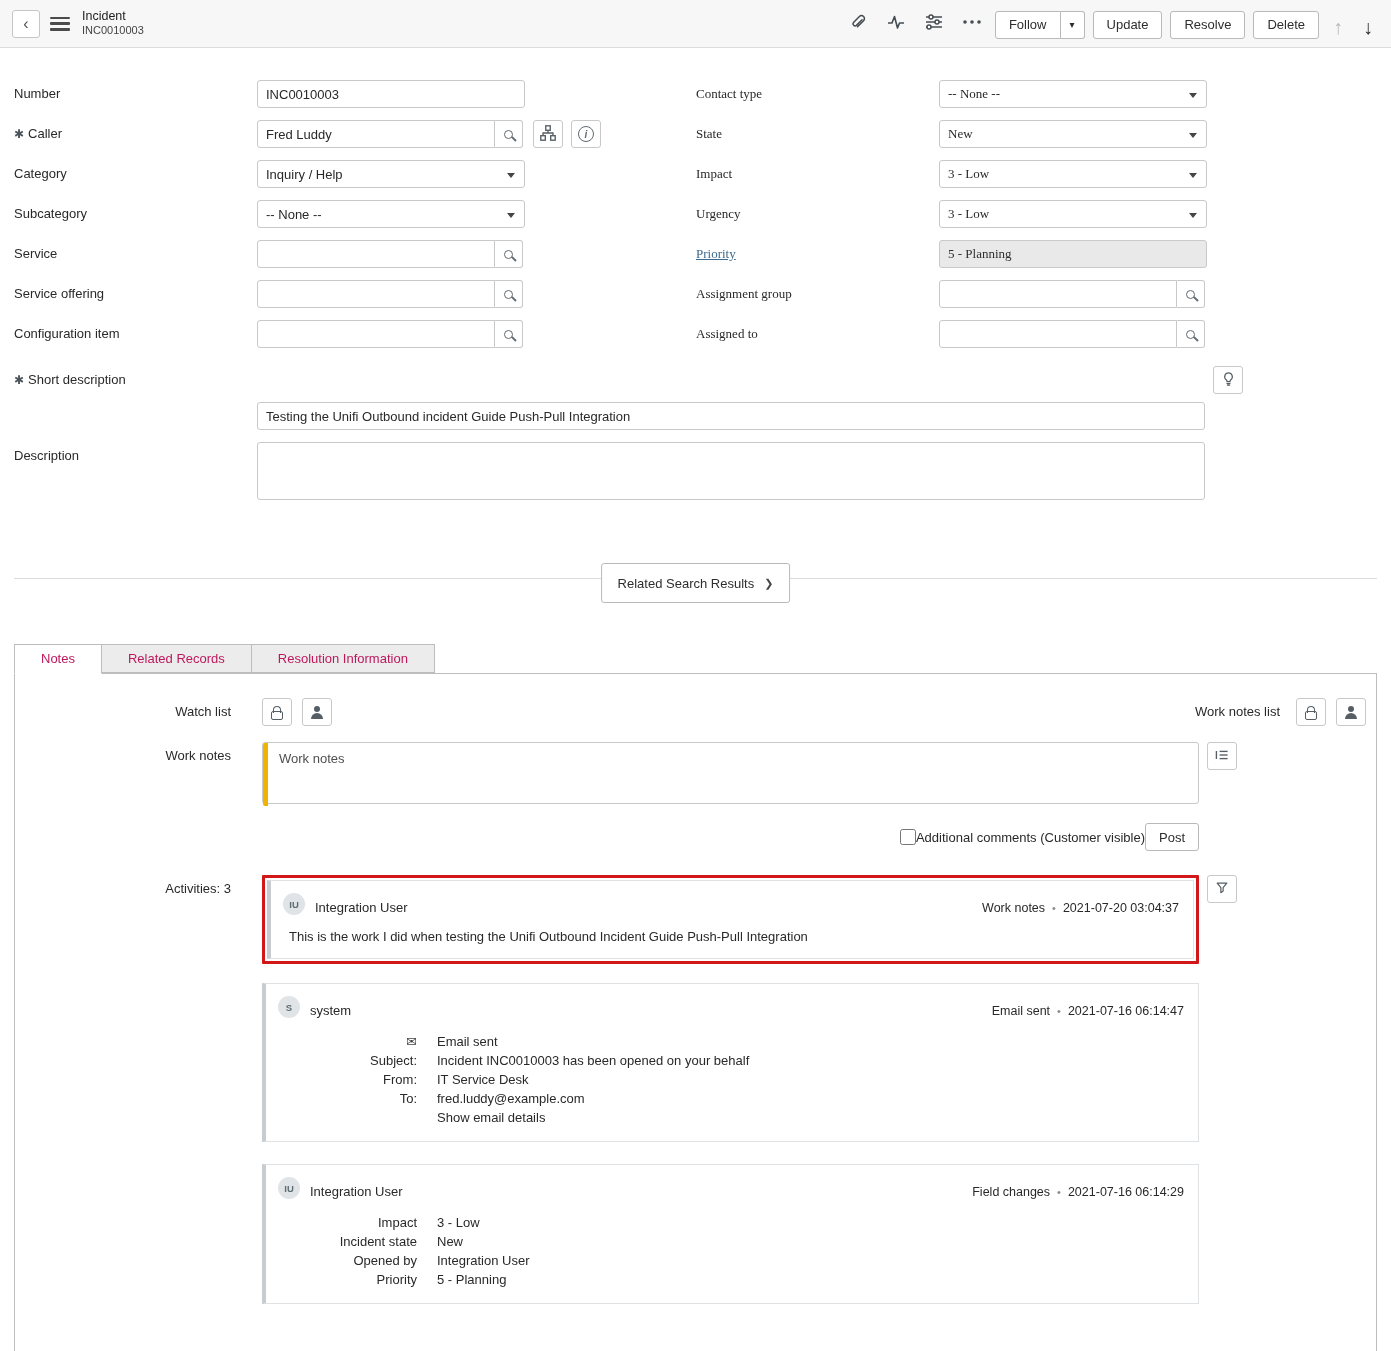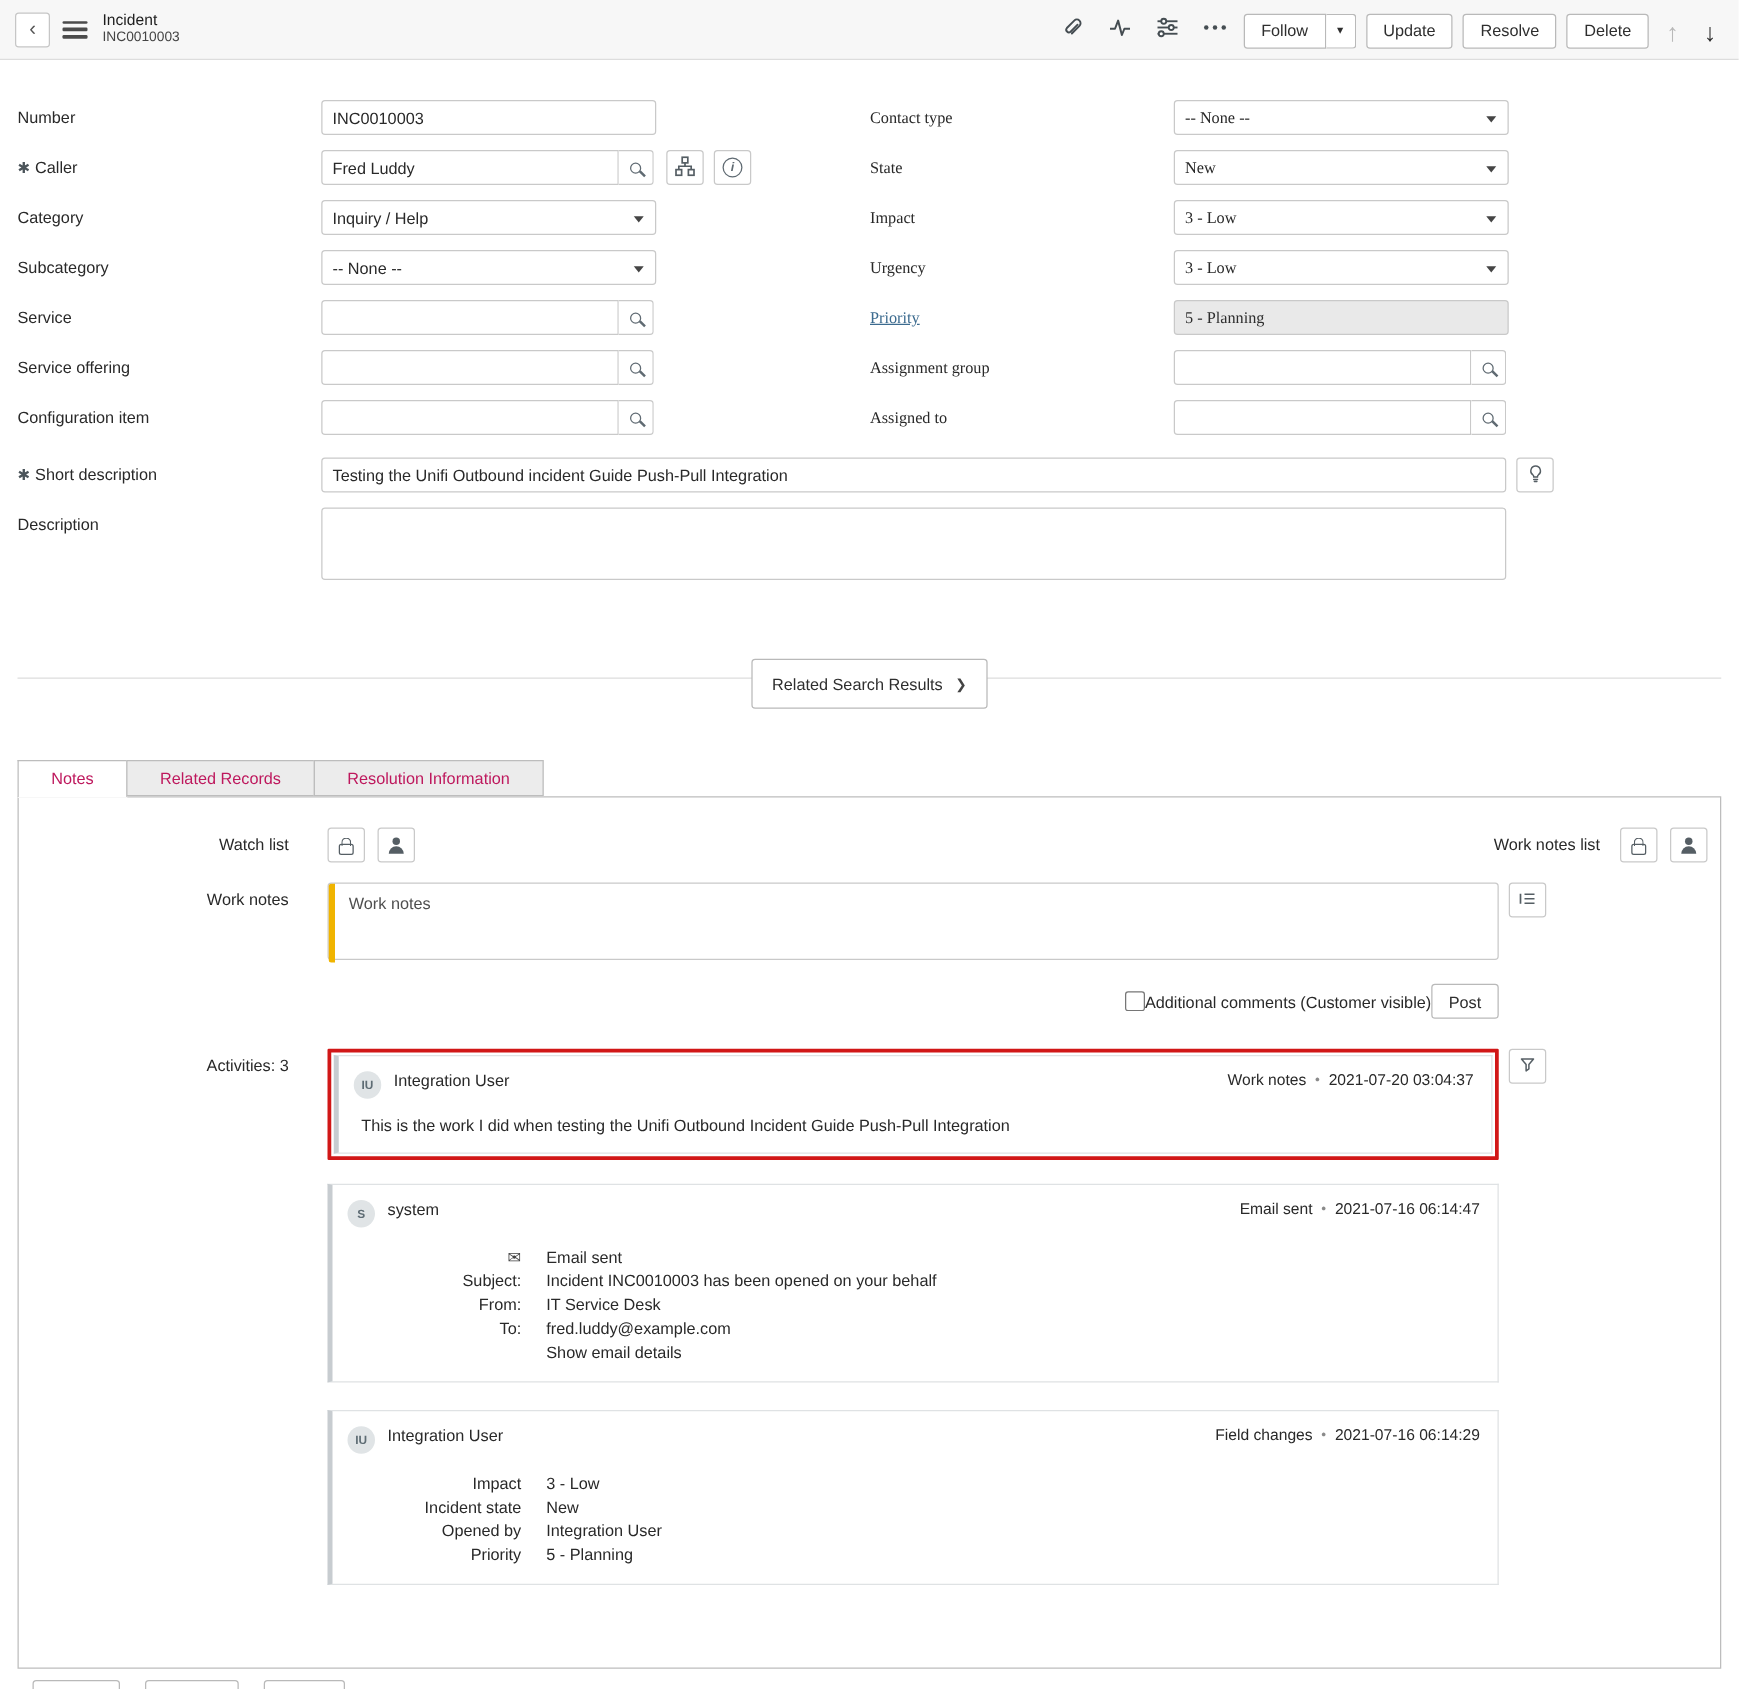--- a/index.html
+++ b/index.html
@@ -71,21 +71,21 @@
     background:#fff; display:flex; align-items:center; padding:0 26px 0 8px; cursor:pointer;
   }
   .selectbox::after {
     content:""; position:absolute; right:9px; top:12px;
     border-left:4px solid transparent; border-right:4px solid transparent; border-top:5px solid #454545;
   }
   .readonly-field {
     width:268px; height:28px; border:1px solid #c9c9c9; border-radius:3px;
     background:#e9e9e9; display:flex; align-items:center; padding:0 8px; color:#2e2e2e;
   }
-  .wide { flex:1; max-width:948px; }
+  .wide { flex:1; max-width:948px;margin-top:36px; }
   textarea.desc {
     width:948px; height:58px; border:1px solid #c9c9c9; border-radius:3px;
     resize:none; font-family:inherit; font-size:13px; padding:6px 8px;
   }
 
   
   .icon-search { position:relative; width:9px; height:9px; border:1.7px solid #5f6a72; border-radius:50%; display:inline-block; }
   .icon-search::after { content:""; position:absolute; width:6px; height:1.7px; background:#5f6a72; transform:rotate(45deg); right:-5px; bottom:-2px; }
   .icon-info-circle { width:16px; height:16px; border:1.5px solid #5f6a72; border-radius:50%; font-size:10px; font-style:italic; font-weight:bold; color:#5f6a72; display:flex; align-items:center; justify-content:center; }
   .icon-lock { position:relative; width:12px; height:9px; border:1.6px solid #555e64; border-radius:2px; margin-top:6px; display:inline-block; }
@@ -130,21 +130,21 @@
   textarea.worknotes::placeholder { color:#4f4f4f; opacity:1; }
   .comments-row { display:flex; justify-content:flex-end; align-items:center; width:937px; margin-left:247px; margin-bottom:24px; }
   .comments-row input[type=checkbox] { width:16px; height:16px; }
 
   
   .act-row { display:flex; align-items:flex-start; }
   .cards { width:937px; }
   .card { background:#fff; border:1px solid #dfe2e4; border-left:4px solid #c7ccd0; margin-bottom:22px; }
   .hl-wrap { border:3px solid #d11717; padding:2px; margin-bottom:19px; border-radius:1px; }
   .hl-wrap .card { margin-bottom:0; }
-  .card-head { display:flex; align-items:flex-start; padding:12px 14px 8px 12px; }
+  .card-head { display:flex; align-items:flex-end; padding:12px 14px 8px 12px; }
   .avatar {
     width:22px; height:22px; border-radius:50%; background:#e0e4e6; color:#5e6c74;
     font-size:9.5px; font-weight:bold; display:flex; align-items:center; justify-content:center; flex:none;
   }
   .uname { margin-left:10px; color:#292929; }
   .meta { margin-left:auto; display:flex; align-items:center; gap:7px; font-size:12.5px; color:#292929; }
   .meta .dot { color:#8a8a8a; font-size:11px; }
   .card-body { padding:6px 14px 14px 12px; }
   .kv { display:flex; line-height:19px; }
   .kv .k { width:159px; padding-right:20px; text-align:right; flex:none; color:#292929; }

